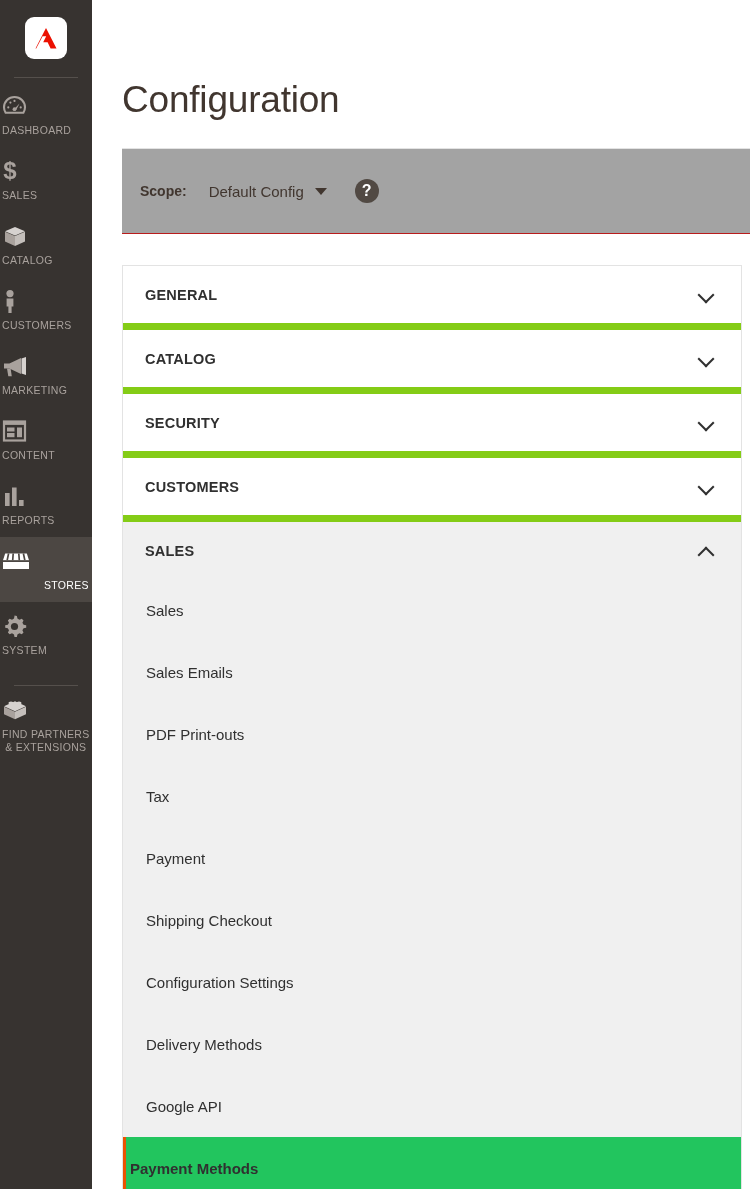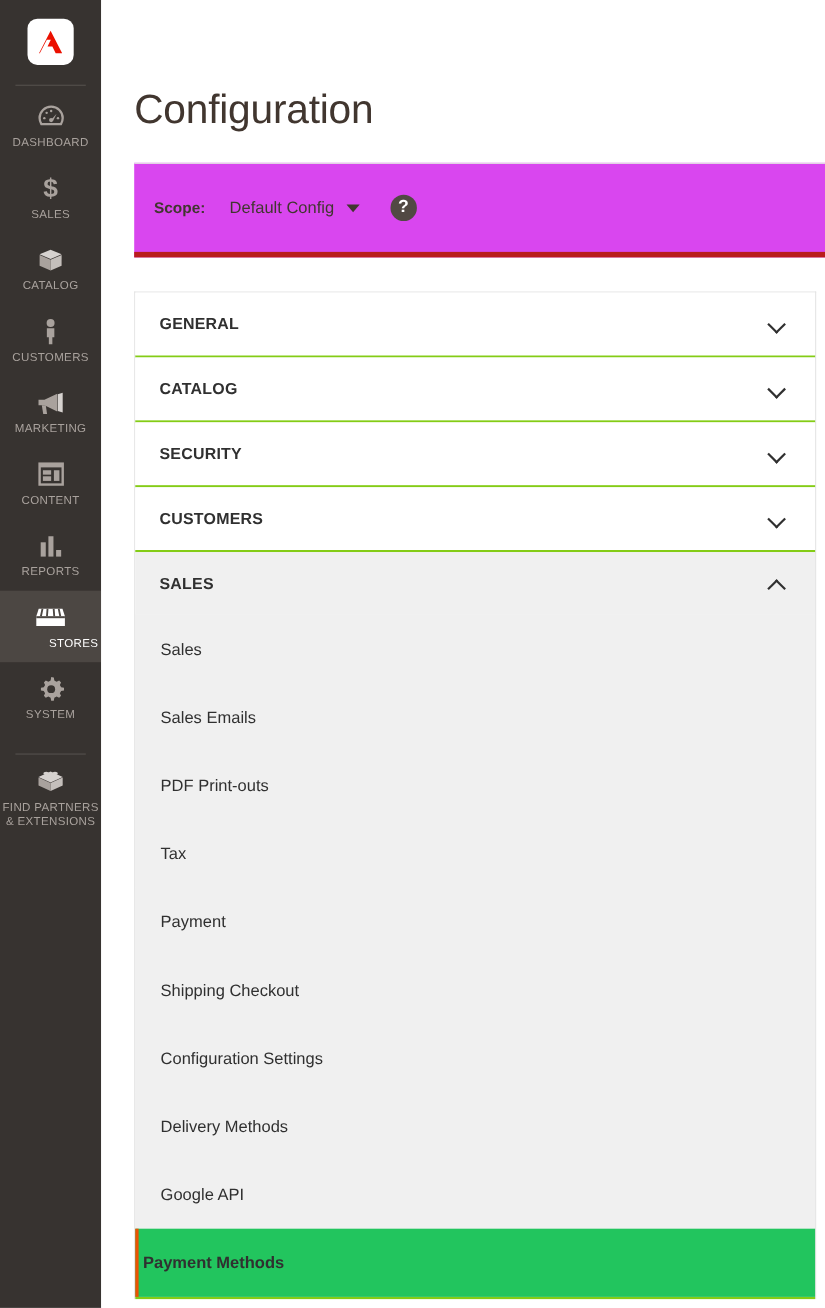--- a/index.html
+++ b/index.html
@@ -45,21 +45,21 @@
     height: 1px;
     background: #55504c;
     margin: 18px auto 0 auto;
   }
   .nav-list { margin-top: 4px; }
   .nav-item {
     width: 92px;
     padding: 11px 2px 10px 2px;
     display: flex;
     flex-direction: column;
-    align-items: center;
+    align-items: flex-start;
     justify-content: flex-start;
     cursor: pointer;
     position: relative;
   }
   .nav-item .nav-ico {
     height: 26px;
     display: flex; align-items: center; justify-content: center;
     margin-bottom: 5px;
   }
   .nav-item .nav-ico svg { display:block; }
@@ -95,23 +95,23 @@
     font-family: "Liberation Sans", sans-serif;
   }
 
   
   .scope-bar {
     position: absolute;
     left: 30px;
     top: 148px;
     width: 628px;
     height: 86px;
-    background: #d946ef;
+    background: #a3a3a3;
     border-top: 1px solid #e3e3e3;
-    border-bottom: 5px solid #b91c1c;
+    border-bottom: 1px solid #b91c1c;
     display: flex;
     align-items: center;
     padding-left: 18px;
   }
   .scope-label {
     font-size: 14px;
     font-weight: bold;
     color: #41362f;
   }
   .scope-select {
@@ -150,21 +150,21 @@
   
   .accordion {
     position: absolute;
     left: 30px;
     top: 265px;
     width: 620px;
     border: 1px solid #e3e3e3;
     border-bottom: none;
     background: #ffffff;
   }
-  .acc-section { border-bottom: 2px solid #84cc16; }
+  .acc-section { border-bottom: 7px solid #84cc16; }
   .acc-head {
     height: 57px;
     display: flex;
     align-items: center;
     justify-content: space-between;
     padding: 0 27px 0 22px;
     cursor: pointer;
     background: #ffffff;
   }
   .acc-head.open { background: #f0f0f0; }

